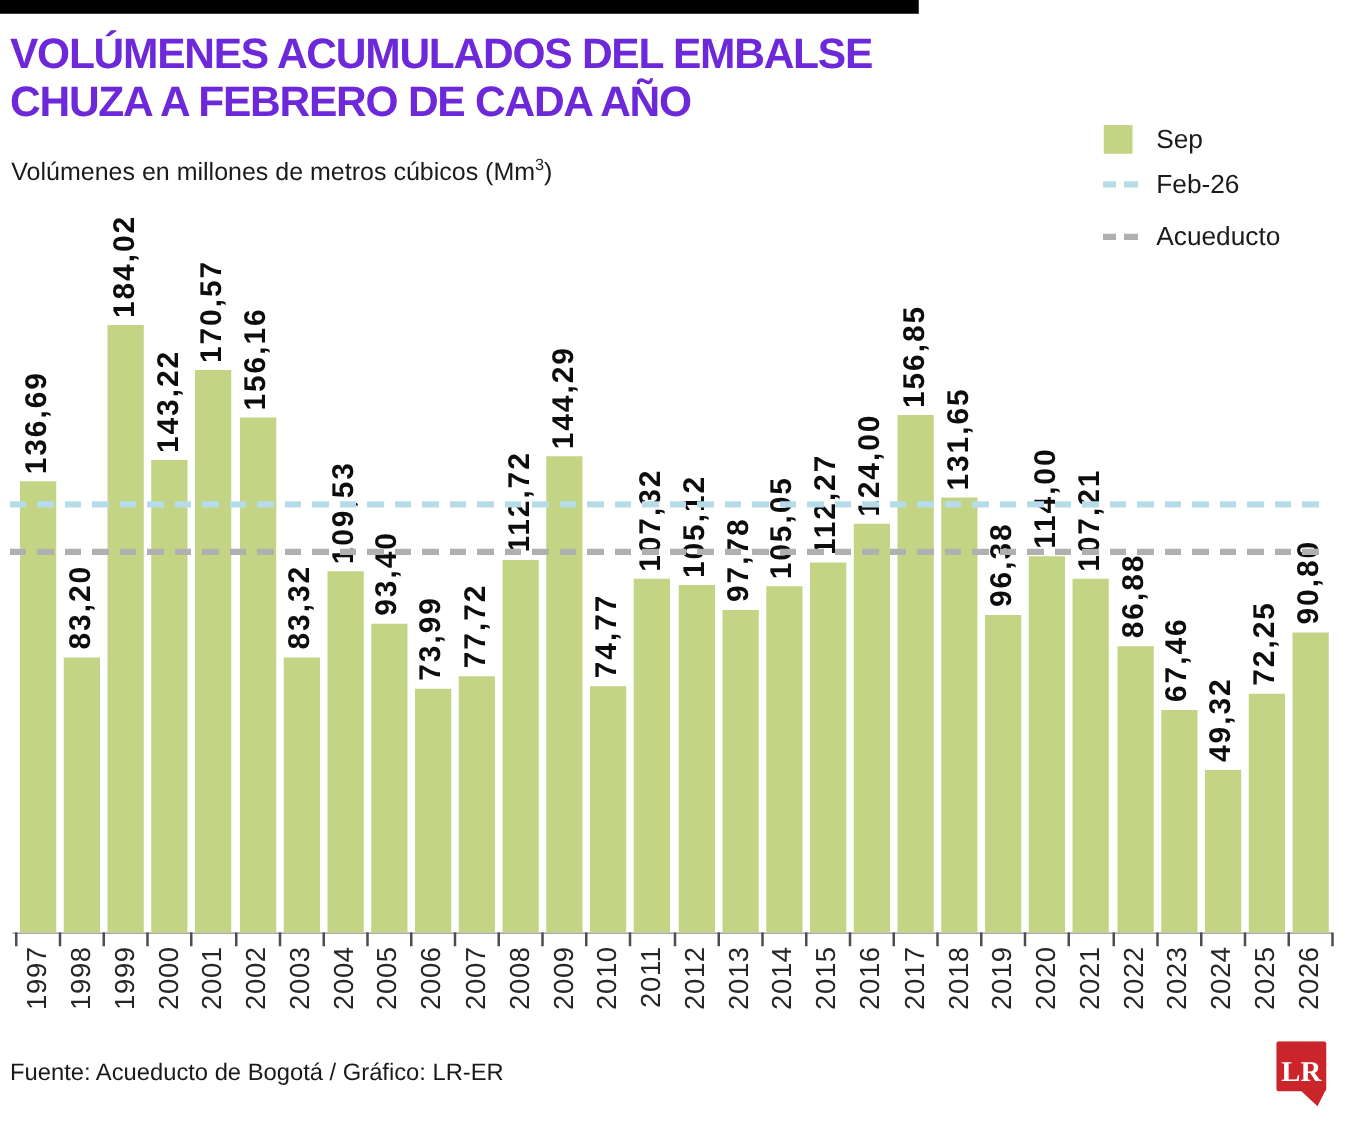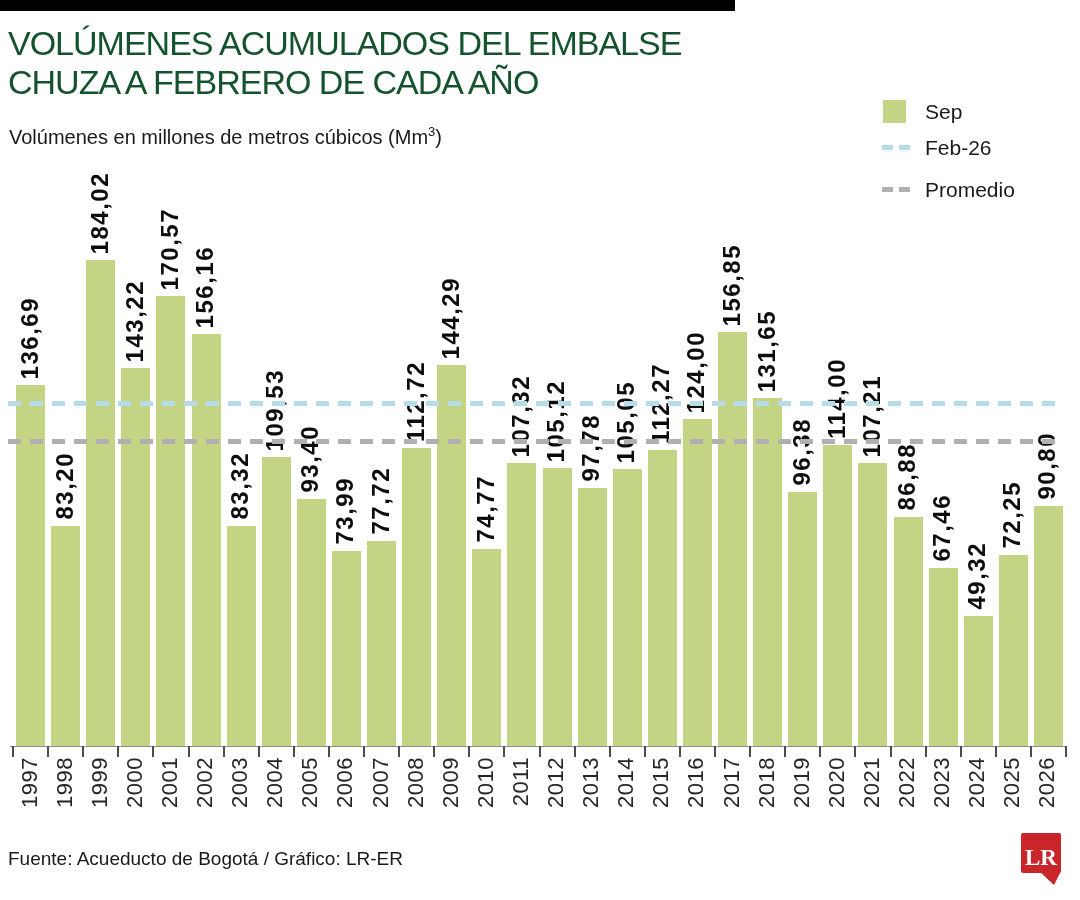--- a/index.html
+++ b/index.html
@@ -2,21 +2,21 @@
 <html><head>
 <meta charset="utf-8">
 <style>
   html,body{margin:0;padding:0;}
   body{
     width:1080px;height:900px;position:relative;background:#ffffff;
     font-family:"Liberation Sans",sans-serif;overflow:hidden;
   }
   .abs{position:absolute;}
   #top-black-bar{left:0;top:0;width:735px;height:11px;background:#000;}
-  .title-line{left:8px;font-weight:normal;color:#14532d;font-size:34px;letter-spacing:-1px;line-height:38px;white-space:nowrap;}
+  .title-line{left:8px;font-weight:bold;color:#6d28d9;font-size:34px;letter-spacing:-1px;line-height:38px;white-space:nowrap;}
   #title-line1{top:24px;}
   #title-line2{top:63px;}
   #subtitle{left:9px;top:124px;font-size:20px;color:#1a1a1a;}
   #subtitle sup{font-size:13px;}
   
   .legend-label{left:925px;font-size:21px;color:#1a1a1a;line-height:23px;white-space:nowrap;}
   #legend-swatch-feb{left:883px;top:100px;width:23px;height:23px;}
   .legend-dash{left:882px;width:31px;height:5px;}
   
   #plot{left:0;top:0;width:1080px;height:900px;}
@@ -44,21 +44,21 @@
 <div class="abs title-line" id="title-line2">CHUZA A FEBRERO DE CADA AÑO</div>
 
 <div class="abs" id="subtitle"><span>Volúmenes en millones de metros cúbicos (Mm</span><sup>3</sup><span>)</span></div>
 
 <div>
   <div class="abs" id="legend-swatch-feb" style="background: rgb(195, 213, 132);"></div>
   <div class="abs legend-label" style="top:100px;">Sep</div>
   <div class="abs legend-dash" id="legend-swatch-feb26" style="top: 145px; background: repeating-linear-gradient(90deg, rgb(183, 220, 233) 0px, rgb(183, 220, 233) 11px, transparent 11px, transparent 17px);"></div>
   <div class="abs legend-label" style="top:136px;">Feb-26</div>
   <div class="abs legend-dash" id="legend-swatch-promedio" style="top: 187px; background: repeating-linear-gradient(90deg, rgb(176, 176, 176) 0px, rgb(176, 176, 176) 11px, transparent 11px, transparent 17px);"></div>
-  <div class="abs legend-label" style="top:178px;">Promedio</div>
+  <div class="abs legend-label" style="top:178px;">Acueducto</div>
 </div>
 
 <div class="abs" id="plot">
   <div class="abs" id="axis-line"></div>
 <div class="bar" style="left: 16.05px; top: 385px; height: 361px; background: rgb(195, 213, 132);"></div>
     <div class="vlabel" style="left: 17.55px; bottom: 521px;">136,69</div>
     <div class="ylabel" style="left: 18.55px; top: 757px;">1997</div>
     <div class="bar" style="left: 51.15px; top: 526px; height: 220px; background: rgb(195, 213, 132);"></div>
     <div class="vlabel" style="left: 52.65px; bottom: 380px;">83,20</div>
     <div class="ylabel" style="left: 53.65px; top: 757px;">1998</div>

